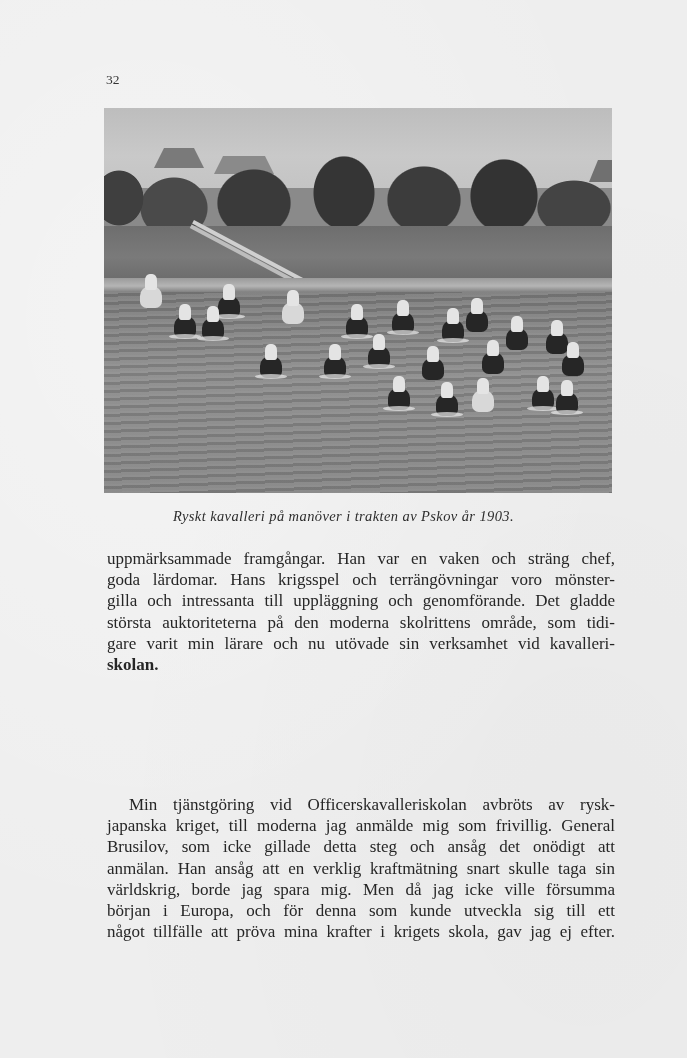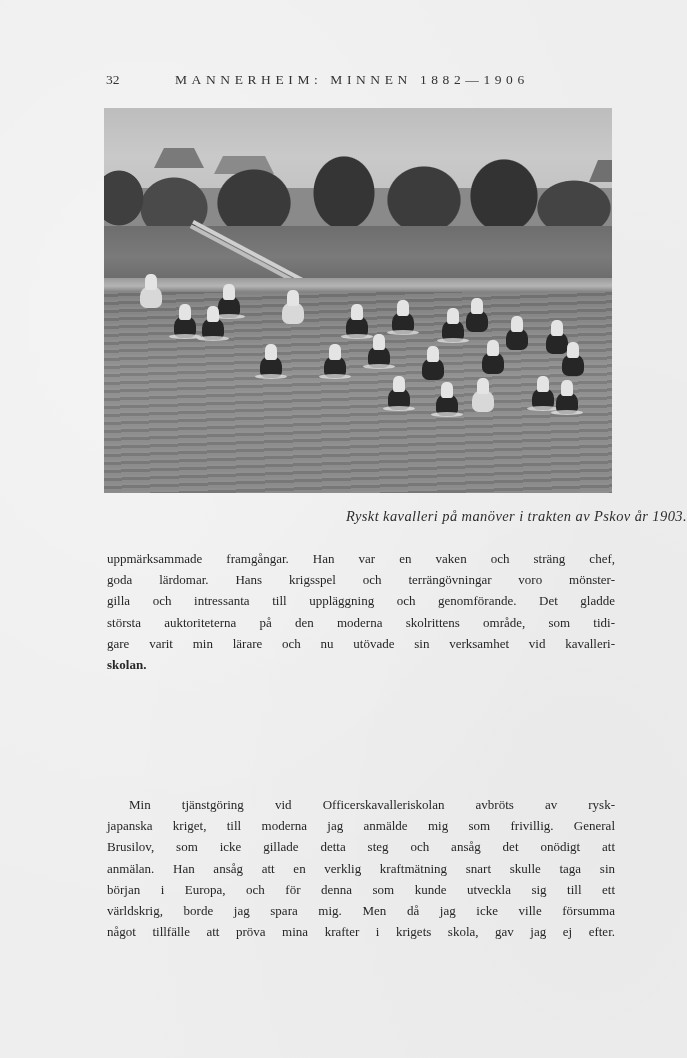--- a/index.html
+++ b/index.html
@@ -130,33 +130,33 @@
       border-radius: 50%;
     }
     .rider.light .horse { background: #d8d8d8; }
 
     
     .caption {
       position: absolute;
       top: 508px;
       left: 0;
       width: 687px;
-      text-align: right;
+      text-align: center;
       font-style: italic;
       font-size: 14.5px;
       letter-spacing: 0.4px;
       color: #2d2d2d;
     }
 
     
     .body-text {
       position: absolute;
       left: 107px;
       width: 508px;
-      font-size: 13px;
+      font-size: 17px;
       line-height: 21.2px;
       color: #262626;
     }
     .line {
       display: block;
       white-space: nowrap;
       text-align: justify;
       text-align-last: justify;
       height: 21.2px;
     }
@@ -168,21 +168,20 @@
     .para2 { top: 746px; margin-top: 48px; }
     .indent { padding-left: 22px; }
   </style>
 </head>
 <body>
 
 <div class="page">
 
   <div class="running-head">
     <span class="page-number">32</span>
-    <span class="running-title">MANNERHEIM: MINNEN 1882—1906</span>
   </div>
 
   <div class="photo">
     <div class="sky"></div>
     <div class="roof1"></div>
     <div class="roof2"></div>
     <div class="treeline"></div>
     <div class="roof3"></div>
     <div class="meadow"></div>
     <div class="fence"></div>
@@ -301,18 +300,18 @@
     <span class="line">största auktoriteterna på den moderna skolrittens område, som tidi-</span>
     <span class="line">gare varit min lärare och nu utövade sin verksamhet vid kavalleri-</span>
     <span class="line last">skolan.</span>
   </div>
 
   <div class="body-text para2">
     <span class="line indent">Min tjänstgöring vid Officerskavalleriskolan avbröts av rysk-</span>
     <span class="line">japanska kriget, till moderna jag anmälde mig som frivillig. General</span>
     <span class="line">Brusilov, som icke gillade detta steg och ansåg det onödigt att</span>
     <span class="line">anmälan. Han ansåg att en verklig kraftmätning snart skulle taga sin</span>
+    <span class="line">världskrig, borde jag spara mig. Men då jag icke ville försumma</span>
     <span class="line">början i Europa, och för denna som kunde utveckla sig till ett</span>
-    <span class="line">världskrig, borde jag spara mig. Men då jag icke ville försumma</span>
     <span class="line">något tillfälle att pröva mina krafter i krigets skola, gav jag ej efter.</span>
   </div>
 
 </div>
 
 </body></html>

